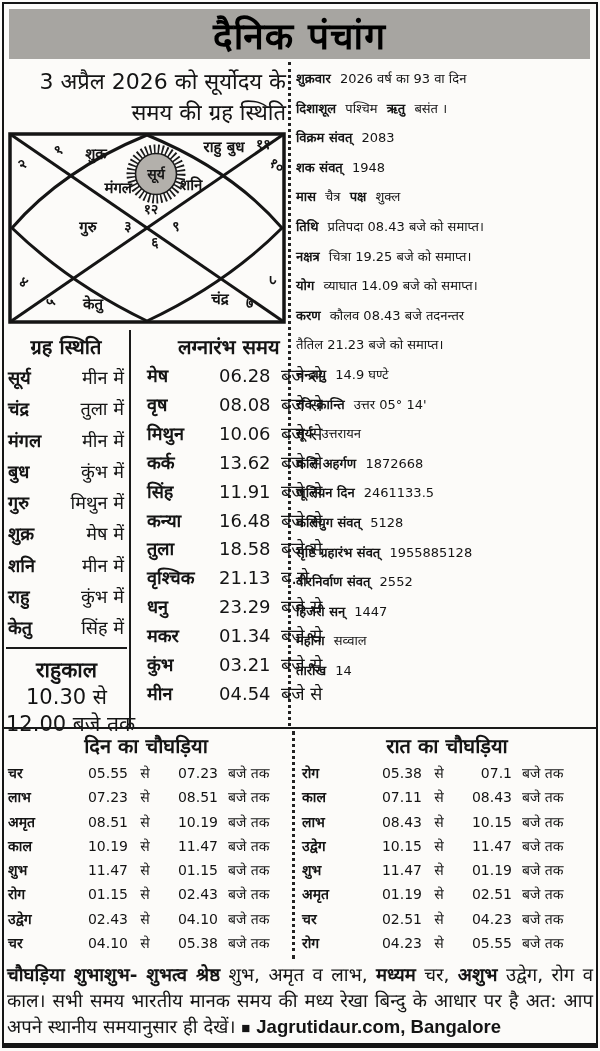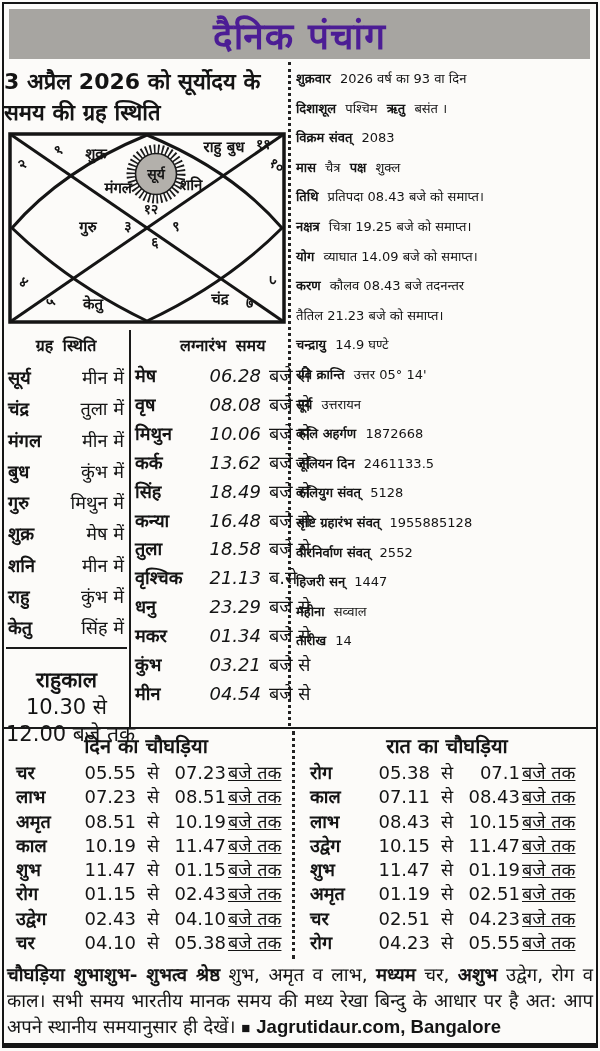--- a/index.html
+++ b/index.html
@@ -24,32 +24,32 @@
     pointer-events: none;
   }
   
   .title-bar {
     position: absolute;
     left: 9px; top: 9px; width: 581px; height: 50px;
     background: #a7a5a1;
     display: flex; align-items: center; justify-content: center;
   }
   .title-bar .t {
-    color: #4c1d95;
+    color: #000000;
     font-weight: 700;
     font-size: 37px;
     letter-spacing: 1px;
     white-space: nowrap;
   }
   
   .left-heading {
     position: absolute;
     left: 4px; top: 66px; width: 282px;
-    text-align: left;
-    font-weight: 700;
+    text-align: right;
+    font-weight: 400;
     font-size: 22px;
     line-height: 31px;
     white-space: nowrap;
   }
   
   .chart-wrap { position: absolute; left: 8px; top: 132px; width: 278px; height: 192px; }
   .chart-wrap svg { display: block; }
   .chart-wrap text { fill: #141414; font-family: "DejaVu Sans", sans-serif; }
   .pl { font-size: 15px; font-weight: 700; }
   .hn { font-size: 14px; font-weight: 700; }
@@ -63,44 +63,44 @@
   .vdot2 { left: 292px; top: 731px; height: 228px; }
   
   .mid-tables {
     position: absolute;
     left: 3px; top: 330px; width: 285px; height: 397px;
     display: flex;
   }
   .graha-col { width: 126px; padding-top: 2px; }
   .lagna-col { flex: 1; border-left: 2.5px solid #1a1a1a; padding: 2px 2px 0 4px; }
   .tbl-head {
-    font-weight: 700; font-size: 16px; text-align: center;
-    line-height: 30px; white-space: nowrap; font-family: Liberation Mono, monospace;
+    font-weight: 700; font-size: 20px; text-align: center;
+    line-height: 30px; white-space: nowrap;
   }
   .graha-row {
     display: flex; justify-content: space-between;
     padding: 0 5px 0 5px;
     font-size: 18px; line-height: 31.3px; white-space: nowrap;
   }
   .graha-row .gname { font-weight: 700; }
   .rahukal {
     border-top: 2.5px solid #1a1a1a;
     margin: 3px 2px 0 3px;
-    padding-top: 18px;
+    padding-top: 8px;
     text-align: center;
     white-space: nowrap;
   }
   .rahukal .rk-title { font-weight: 700; font-size: 21px; line-height: 27px; }
   .rahukal .rk-line { font-size: 21px; line-height: 27px; }
   .lagna-row {
     display: flex;
     font-size: 18px; line-height: 28.9px; white-space: nowrap;
   }
-  .lagna-row .sign { font-weight: 700; width: 72px; }
-  .lagna-row .time { width: 54px; text-align: right; font-style: italic; }
+  .lagna-row .sign { font-weight: 700; width: 72px; margin-left: 12px; }
+  .lagna-row .time { width: 54px; text-align: left; }
   .lagna-row .sfx  { margin-left: 8px; }
   
   .right-col {
     position: absolute;
     left: 296px; top: 64px; width: 302px;
   }
   .rline {
     font-size: 13px;
     line-height: 29.6px;
     white-space: nowrap;
@@ -120,28 +120,28 @@
     top: 732px; height: 228px;
   }
   .chau-day { left: 4px; width: 284px; }
   .chau-night { left: 298px; width: 298px; }
   .chau-head {
     font-weight: 700; font-size: 20px;
     text-align: center; line-height: 29px; white-space: nowrap;
   }
   .chau-row {
     display: flex;
-    font-size: 18px; line-height: 24.3px; white-space: nowrap;
-    padding-left: 12px;
+    font-size: 14px; line-height: 24.3px; white-space: nowrap;
+    padding-left: 4px;
   }
   .chau-row .cname { font-weight: 700; width: 64px; }
   .chau-row .cstart { width: 56px; text-align: right; }
   .chau-row .cse { width: 34px; text-align: center; }
   .chau-row .cend { width: 56px; text-align: right; }
-  .chau-row .ctak { margin-left: 2px; text-decoration: underline; }
+  .chau-row .ctak { margin-left: 10px; }
   
   .footer {
     position: absolute;
     left: 7px; top: 962px; width: 586px;
     font-size: 18.5px;
     line-height: 26px;
     text-align: justify;
   }
   .footer .fb { font-weight: 700; }
   .footer .brand { font-weight: 700; font-family: "Liberation Sans", sans-serif; }
@@ -279,21 +279,21 @@
           </div>
 
           <div class="lagna-row">
             <span class="sign">कर्क</span>
             <span class="time">13.62</span>
             <span class="sfx">बजे से</span>
           </div>
 
           <div class="lagna-row">
             <span class="sign">सिंह</span>
-            <span class="time">18.49</span>
+            <span class="time">11.91</span>
             <span class="sfx">बजे से</span>
           </div>
 
           <div class="lagna-row">
             <span class="sign">कन्या</span>
             <span class="time">16.48</span>
             <span class="sfx">बजे से</span>
           </div>
 
           <div class="lagna-row">
@@ -351,20 +351,26 @@
         <span class="vl">बसंत ।</span>
       </div>
 
       <div class="rline">
         <span class="lb">विक्रम संवत्</span>
         <span class="vl">2083</span>
         
         
       </div>
 
+      <div class="rline">
+        <span class="lb">शक संवत्</span>
+        <span class="vl">1948</span>
+        
+        
+      </div>
 
       <div class="rline">
         <span class="lb">मास</span>
         <span class="vl">चैत्र</span>
         <span class="lb">पक्ष</span>
         <span class="vl">शुक्ल</span>
       </div>
 
       <div class="rline">
         <span class="lb">तिथि</span>

